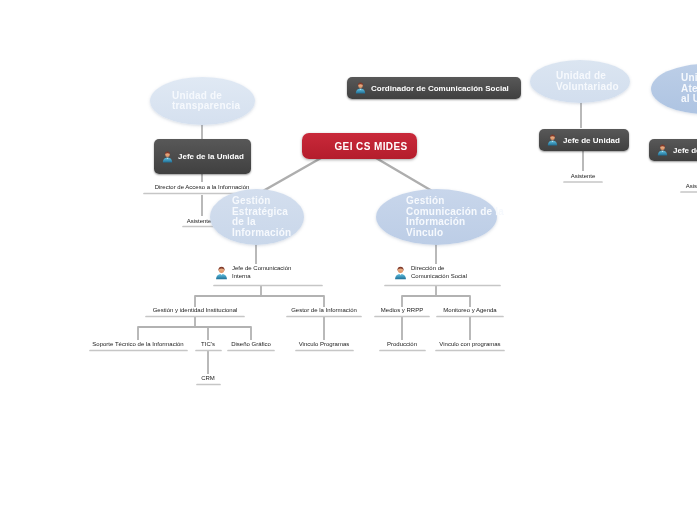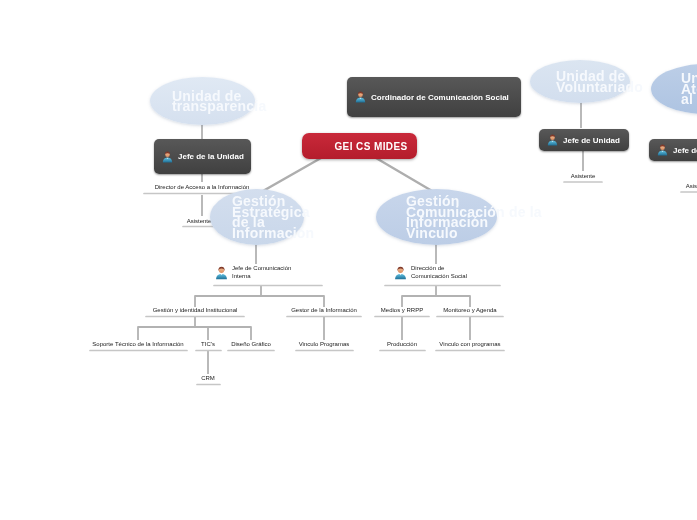--- a/index.html
+++ b/index.html
@@ -8,21 +8,21 @@
     font-family:"Liberation Sans", sans-serif;
     position:relative;
   }
   #canvas{position:absolute;inset:0;width:697px;height:520px;}
   #wires{position:absolute;left:0;top:0;pointer-events:none;}
 
   
   .ellipse{
     position:absolute;border-radius:50%;
     display:flex;flex-direction:column;justify-content:center;
-    color:#f6f9fd;font-weight:bold;font-size:14px;line-height:10.5px;
+    color:#f6f9fd;font-weight:bold;font-size:10px;line-height:10.5px;
     box-shadow:0 1px 3px rgba(100,120,150,.25);
     letter-spacing:.2px;
   }
   .ellipse span{white-space:nowrap;}
   .e-light   {background:linear-gradient(#e0e9f4,#d5e0ef);}
   .e-light2  {background:linear-gradient(#dbe5f1,#d2deee);}
   .e-mid     {background:linear-gradient(#d3deee,#c9d7ea);}
   .e-deep    {background:linear-gradient(#c8d6eb,#bccde6);}
   .e-deepest {background:linear-gradient(#bccee7,#aec4e2);}
 
@@ -136,21 +136,21 @@
   <div class="btn" style="left:154px;top:139px;width:97px;height:35px;box-sizing:border-box;">
     <svg class="picon" width="11" height="12">
         <use href="#person-sym"></use>
       </svg>
     <span>Jefe de la Unidad</span>
   </div>
 
   <div class="lbl" style="left:202px;top:184px;">Director de Acceso a la Información</div>
   <div class="lbl" style="left:199px;top:218px;">Asistente</div>
 
-  <div class="btn" style="left:347px;top:77px;width:174px;height:40px;box-sizing:border-box;align-items:center;">
+  <div class="btn" style="left:347px;top:77px;width:174px;height:22px;box-sizing:border-box;align-items:center;">
     <svg class="picon" width="11" height="12">
         <use href="#person-sym"></use>
       </svg>
     <span>Cordinador de Comunicación Social</span>
   </div>
 
   <div class="root" style="left:302px;top:133px;width:92px;height:26px;">
     <span>GEI CS MIDES</span>
   </div>
 

